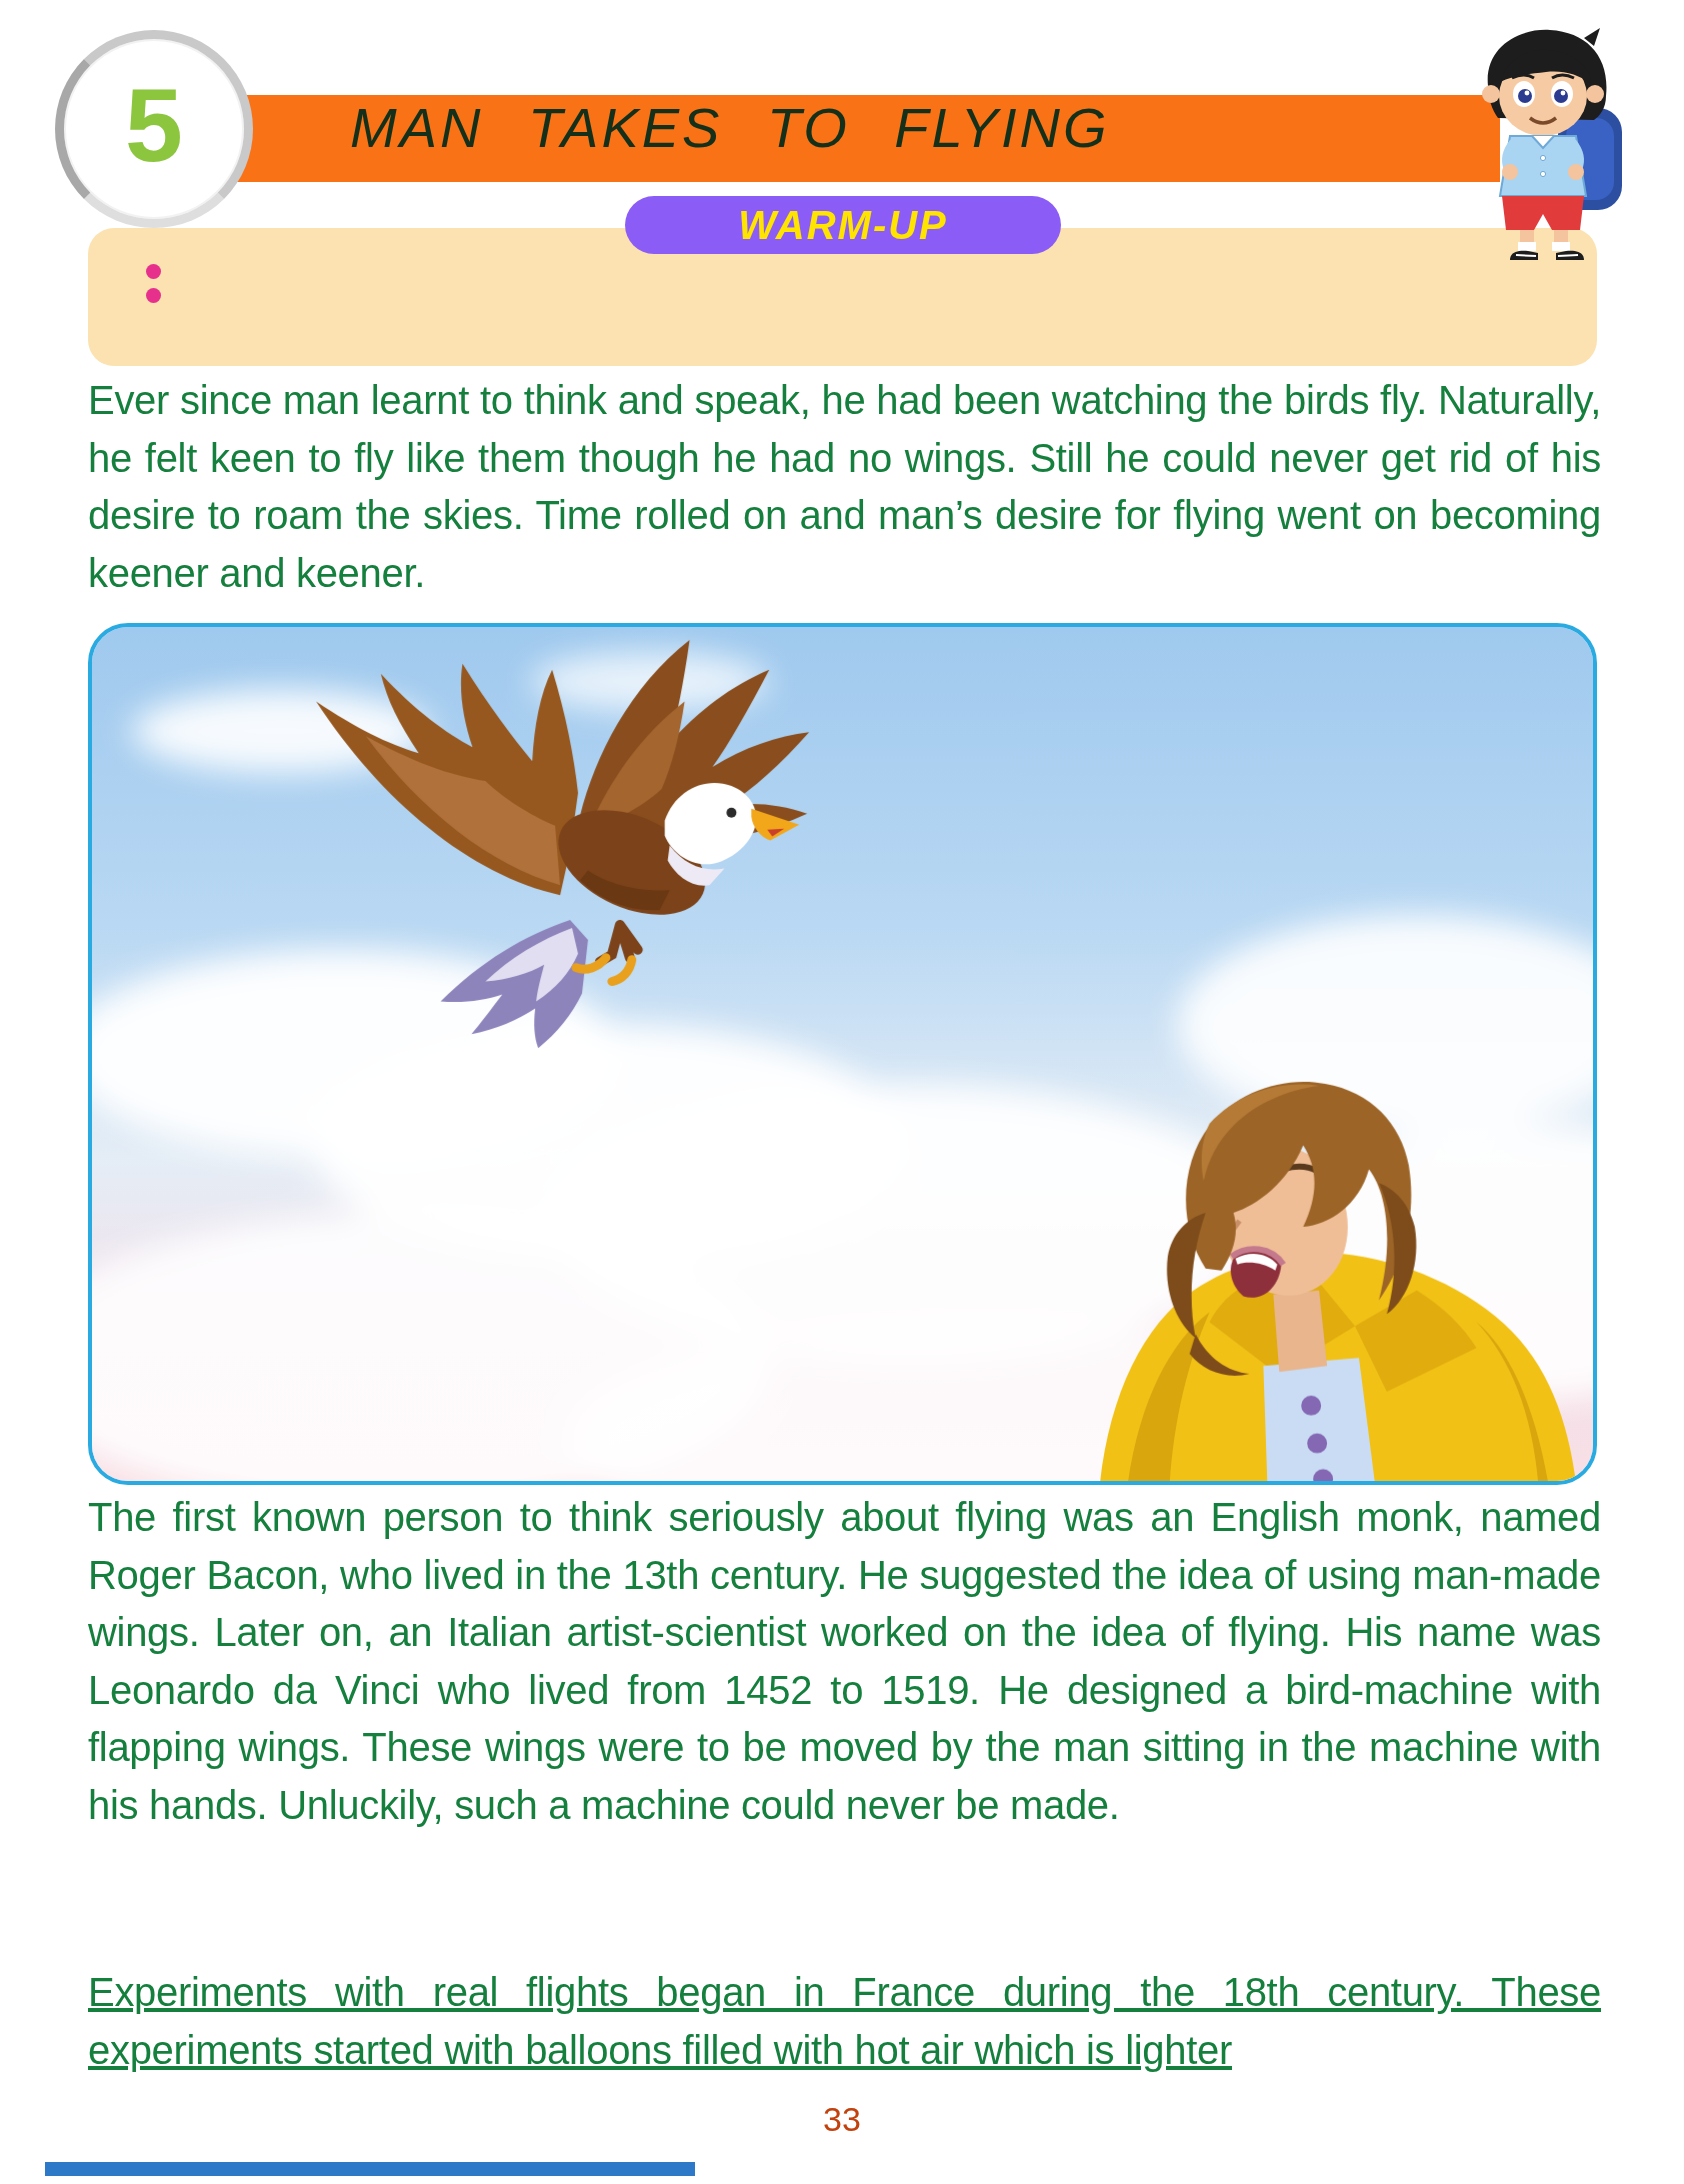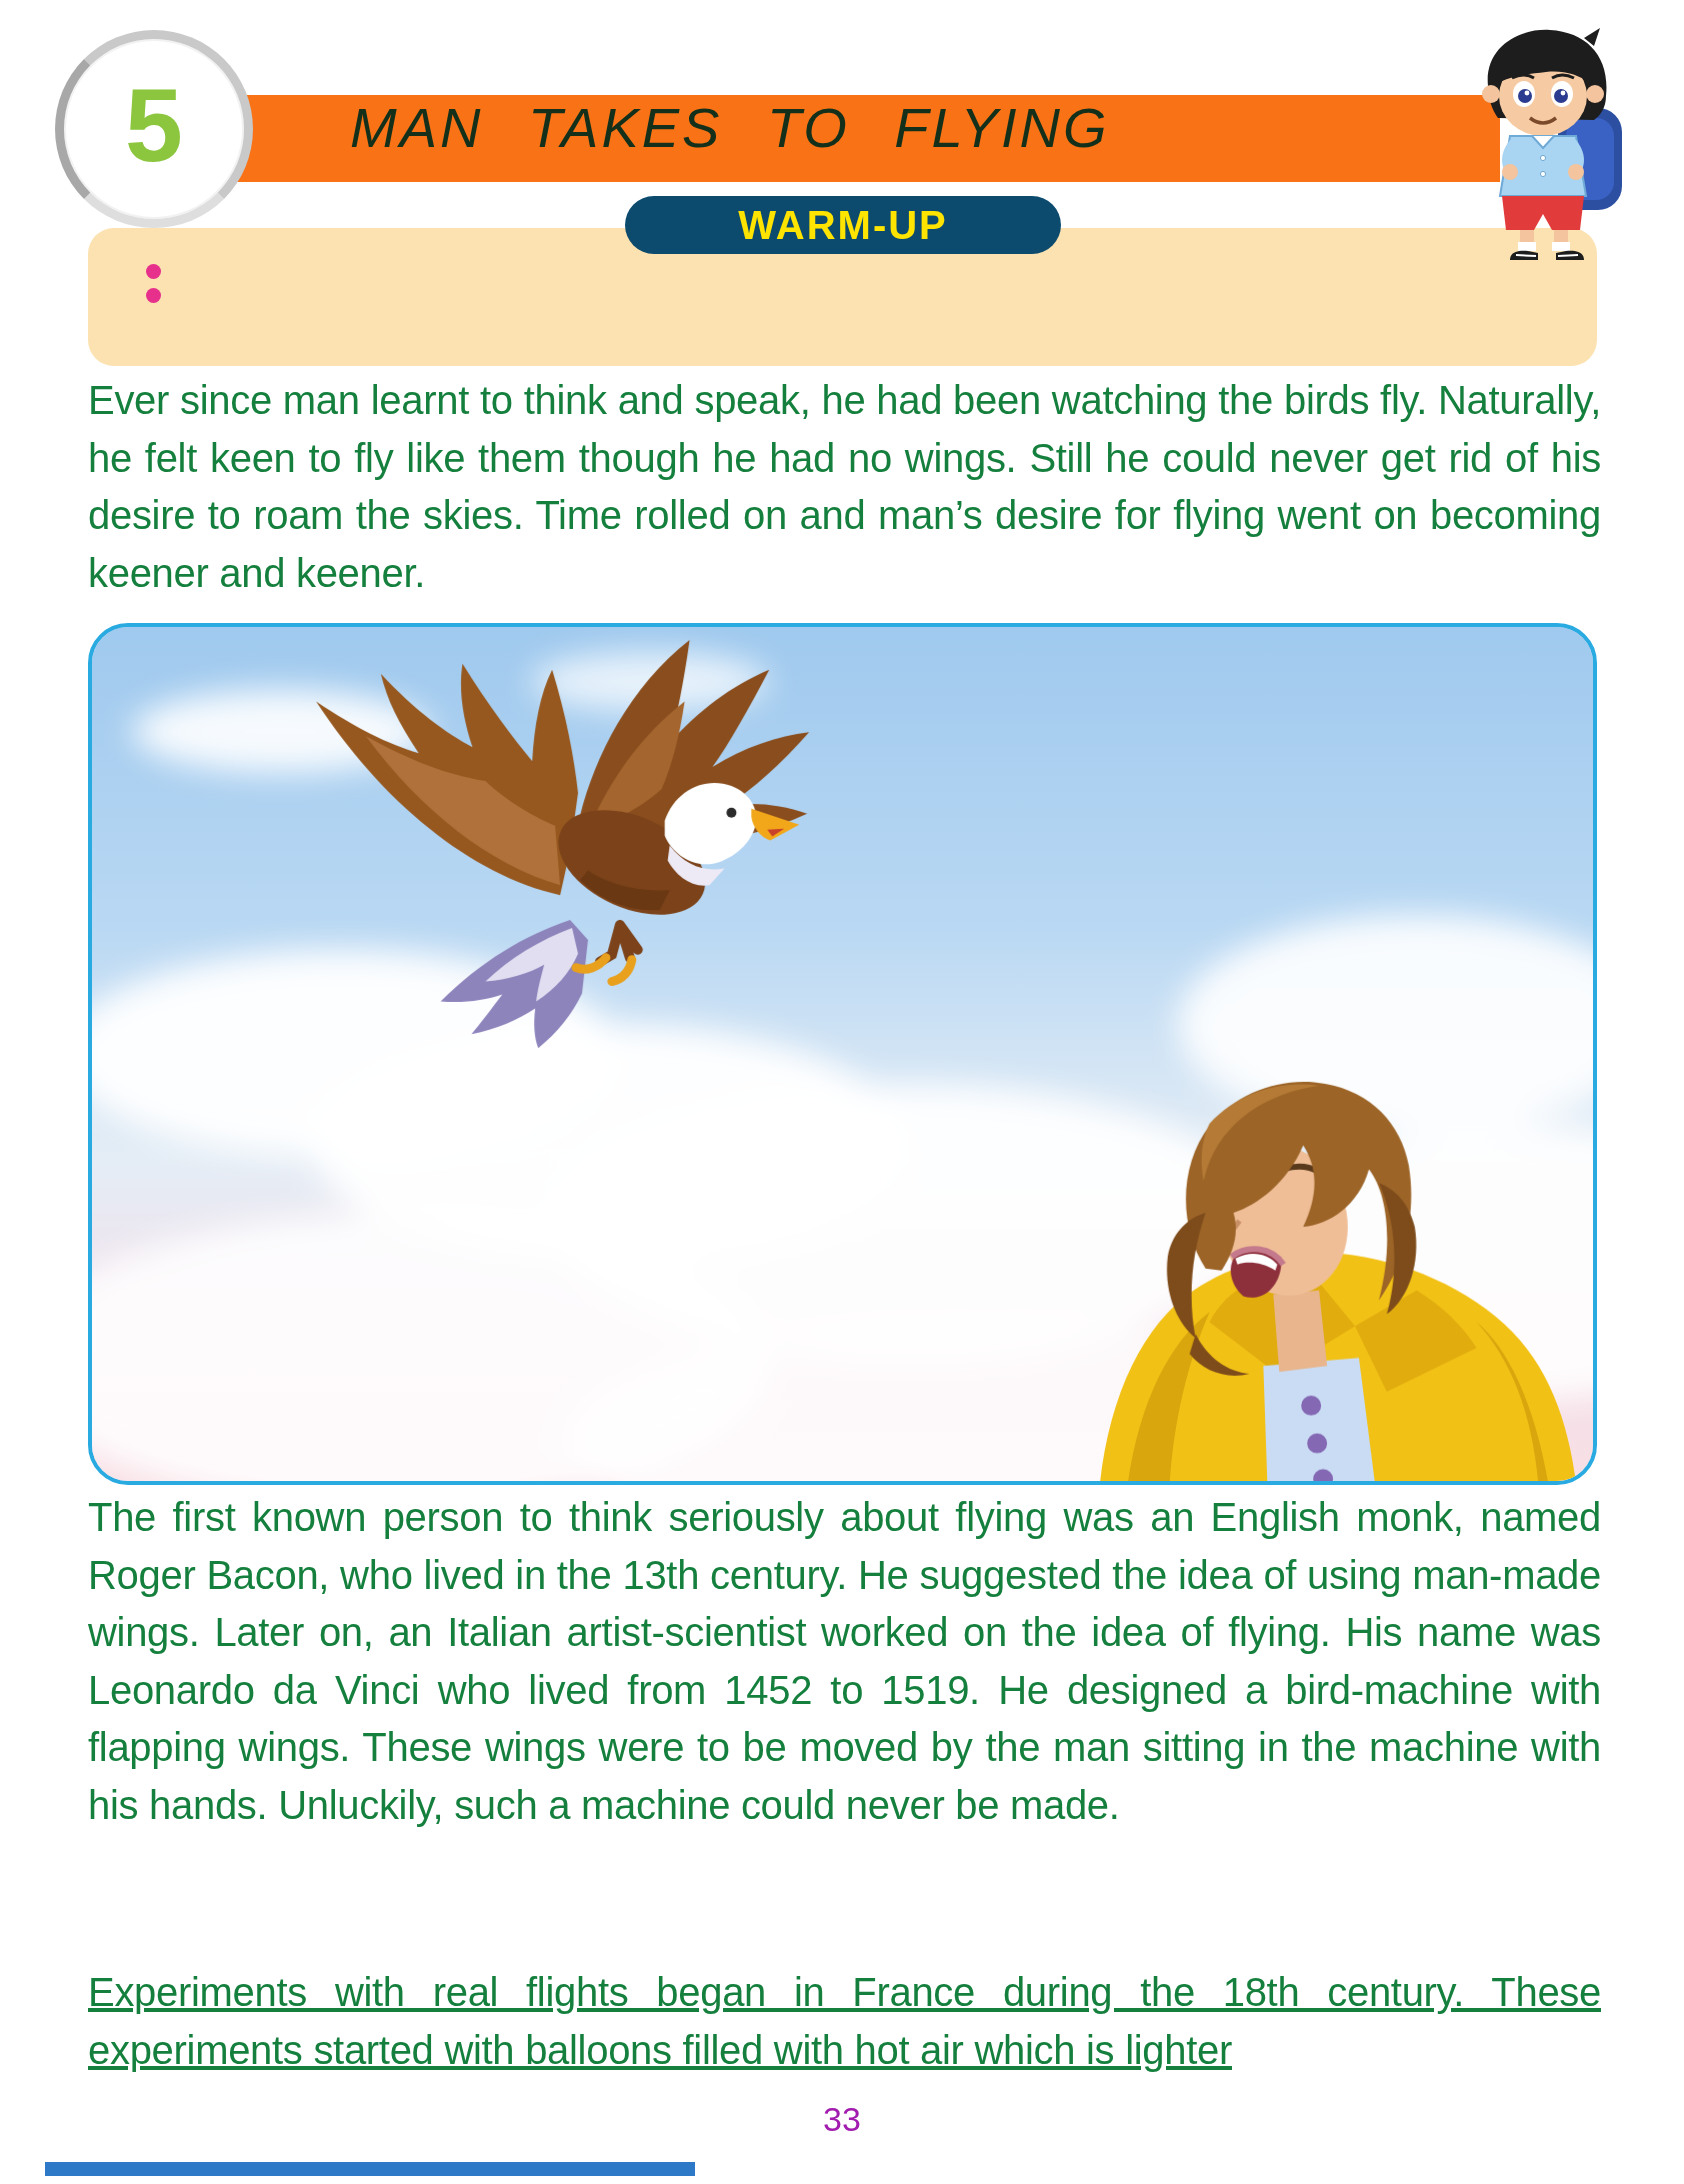--- a/index.html
+++ b/index.html
@@ -38,23 +38,23 @@
   .mascot { position:absolute; left:1458px; top:24px; width:178px; height:242px; z-index:3; }
 
   
   .warmup-box {
     position:absolute; left:88px; top:228px; width:1509px; height:138px;
     background:#FBE2B0; border-radius:26px; z-index:1;
     padding:40px 40px 0 58px;
   }
   .warmup-badge {
     position:absolute; left:625px; top:196px; width:436px; height:58px;
-    background:#0c4a6e; border-radius:29px; z-index:2;
+    background:#8b5cf6; border-radius:29px; z-index:2;
     display:flex; align-items:center; justify-content:center;
-    font-size:40px; font-weight:bold; letter-spacing:2px; color:#FFE400;
+    font-size:40px; font-weight:bold; letter-spacing:2px; color:#FFE400;font-style:italic;
   }
   .bullet-row { display:flex; align-items:baseline; margin-bottom:9px; }
   .bullet-dot {
     width:15px; height:15px; border-radius:50%; background:#E6308C;
     flex:0 0 15px; margin-right:24px; transform:translateY(-4px);
   }
   .bullet-text { font-size:34px; color:#3C3A33; line-height:1.3; }
   .hl { color:#E6308C; }
 
   
@@ -71,21 +71,21 @@
   .scene {
     position:absolute; left:88px; top:623px; width:1509px; height:862px;
     border:4px solid #29ABE2; border-radius:40px; overflow:hidden;
     background:#BFDCF4;
   }
   .scene svg { display:block; width:100%; height:100%; }
 
   
   .page-number {
     position:absolute; left:0; top:2100px; width:100%;
-    text-align:center; font-size:34px; color:#a21caf;
+    text-align:center; font-size:34px; color:#c2410c;
   }
   .accent-bar {
     position:absolute; left:45px; top:2162px; width:650px; height:14px;
     background:#2E79C7;
   }
 </style>
 </head>
 <body>
 
 <div class="banner">

